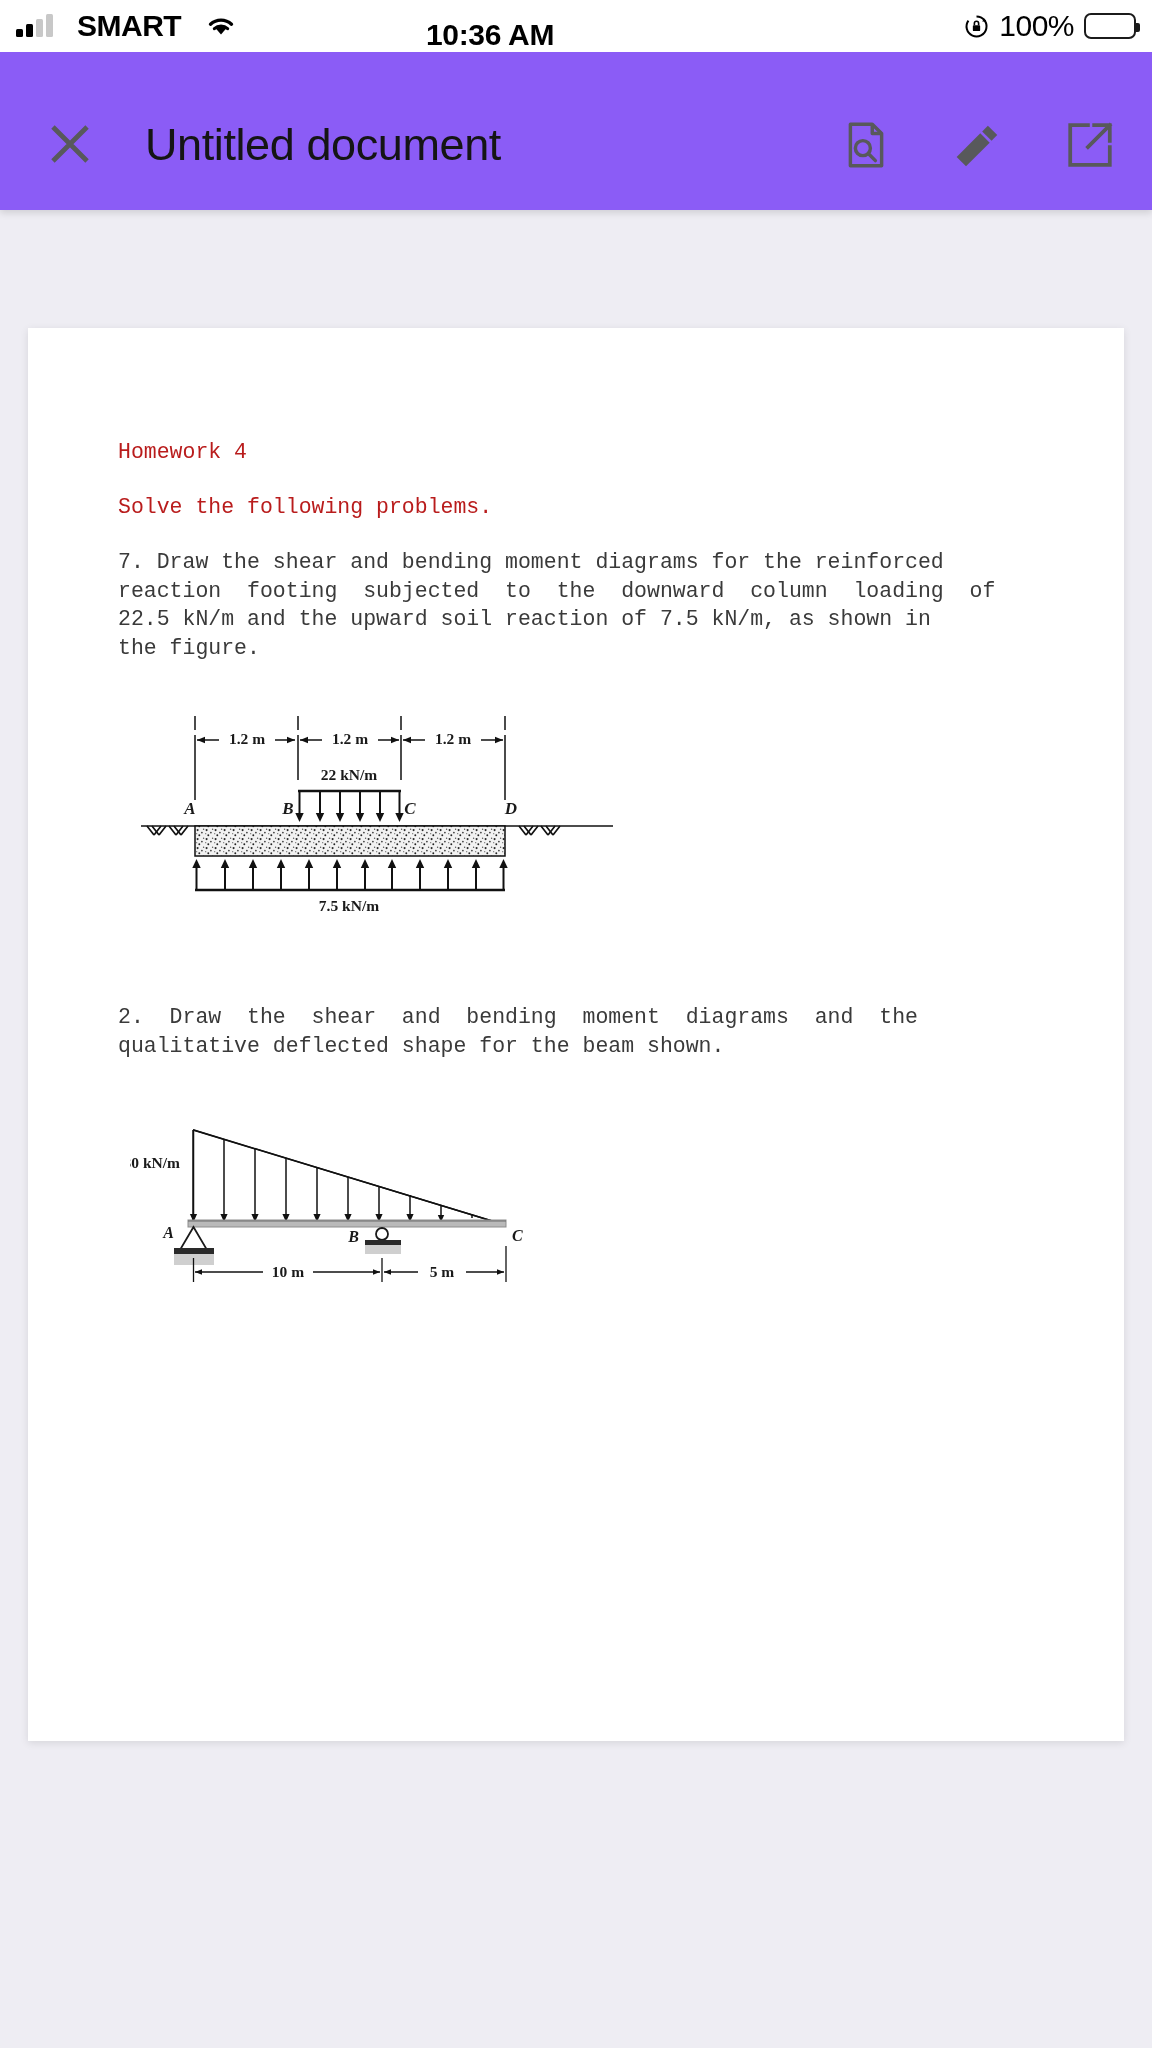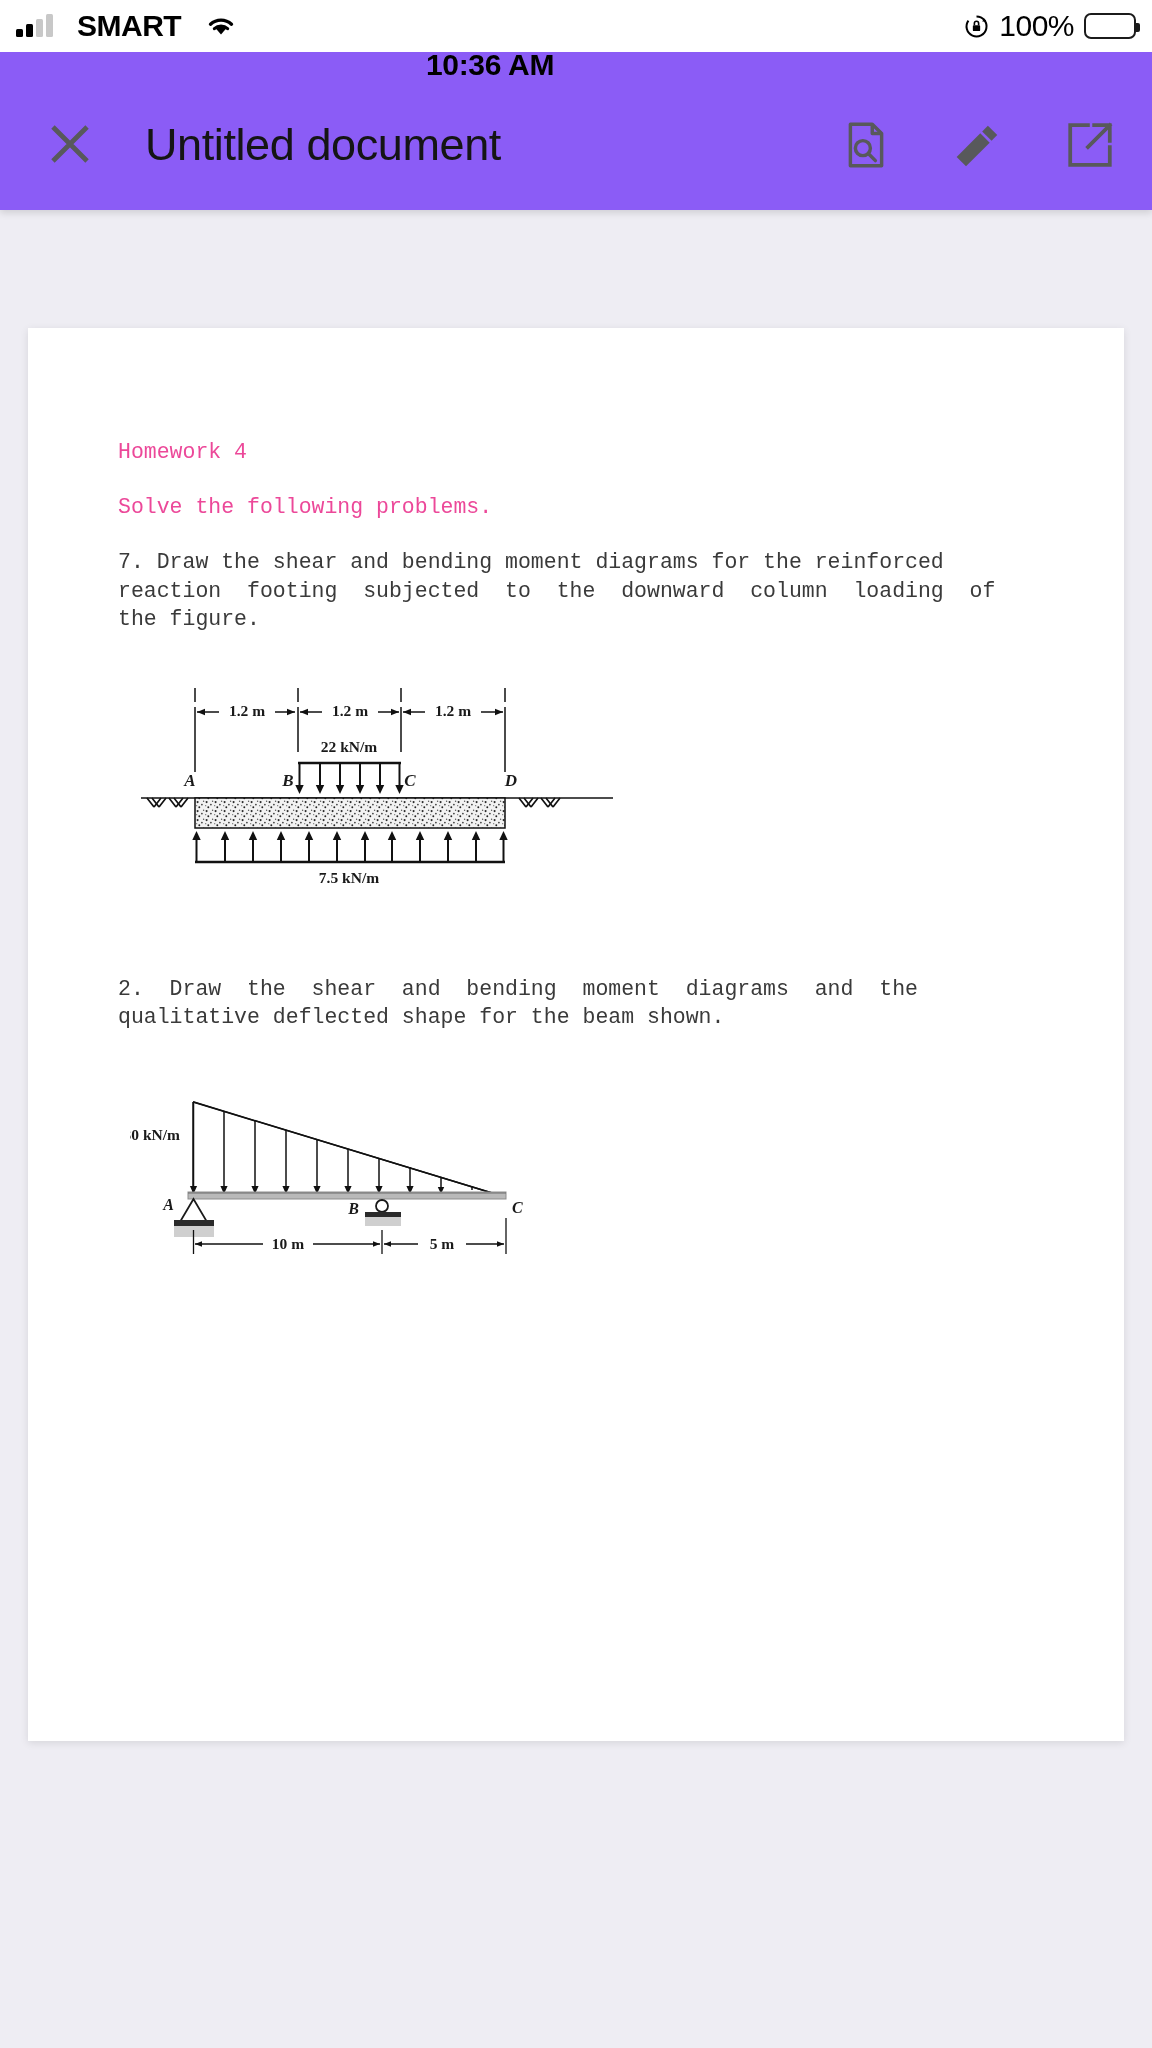--- a/index.html
+++ b/index.html
@@ -57,24 +57,23 @@
     line-height: 1;
   }
   .wifi { width: 32px; height: 24px; display: block; }
 
   .sb-center {
     position: absolute;
     left: 0; top: 0;
     width: 980px;
     height: 52px;
     display: flex;
-    align-items: flex-start;
+    align-items: flex-end;
     justify-content: center;
     pointer-events: none;
-    margin-top: 48px;
   }
   .clock {
     font-size: 30px;
     font-weight: 700;
     letter-spacing: -0.3px;
     color: #000;
   }
 
   .sb-right {
     position: absolute;
@@ -165,21 +164,21 @@
 
   .doc-body {
     position: absolute;
     left: 90px; top: 110px;
     width: 930px;
   }
 
   .mono {
     font-family: "Liberation Mono", "DejaVu Sans Mono", monospace;
     font-size: 21.5px;
-    color: #ec4899;
+    color: #b91c1c;
     line-height: 28px;
     white-space: pre;
   }
   .p-block { margin-bottom: 27px; }
   .p-just {
     font-family: "Liberation Mono", "DejaVu Sans Mono", monospace;
     font-size: 21.5px;
     color: #3a3a3a;
     line-height: 28.5px;
     white-space: pre;
@@ -285,20 +284,21 @@
   <div class="page-card">
     <div class="doc-body">
 
       <div class="mono p-block">Homework 4</div>
 
       <div class="mono p-block">Solve the following problems.</div>
 
       <div class="p-block">
         <div class="p-just">7. Draw the shear and bending moment diagrams for the reinforced</div>
         <div class="p-just">reaction  footing  subjected  to  the  downward  column  loading  of</div>
+        <div class="p-just">22.5 kN/m and the upward soil reaction of 7.5 kN/m, as shown in</div>
         <div class="p-just">the figure.</div>
       </div>
 
       <div class="fig1">
         <svg viewBox="0 0 500 215" width="500" height="215">
 
           <g stroke="#111" stroke-width="1.5" fill="none">
             <path d="M62 14 v14 M62 33 v65"></path>
             <path d="M165 14 v14 M165 33 v45"></path>
             <path d="M268 14 v14 M268 33 v45"></path>

